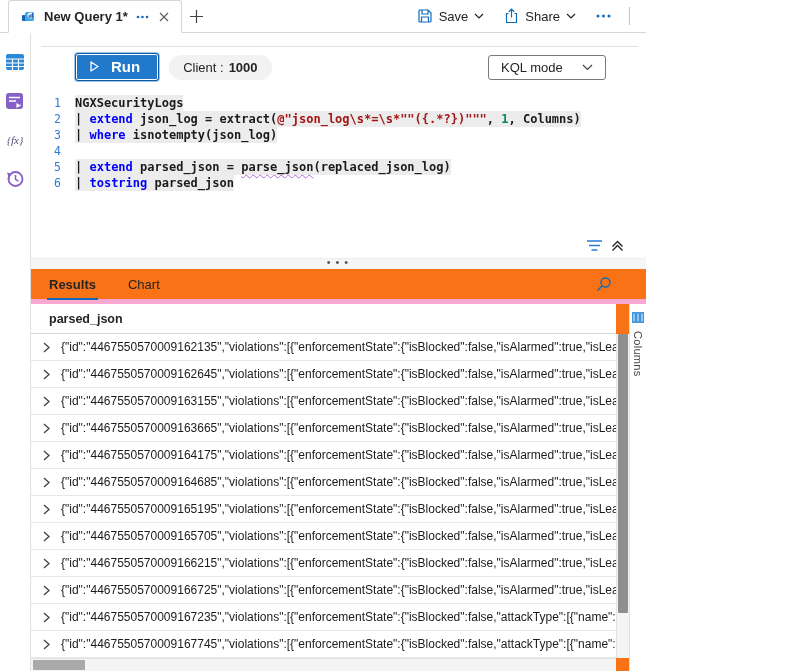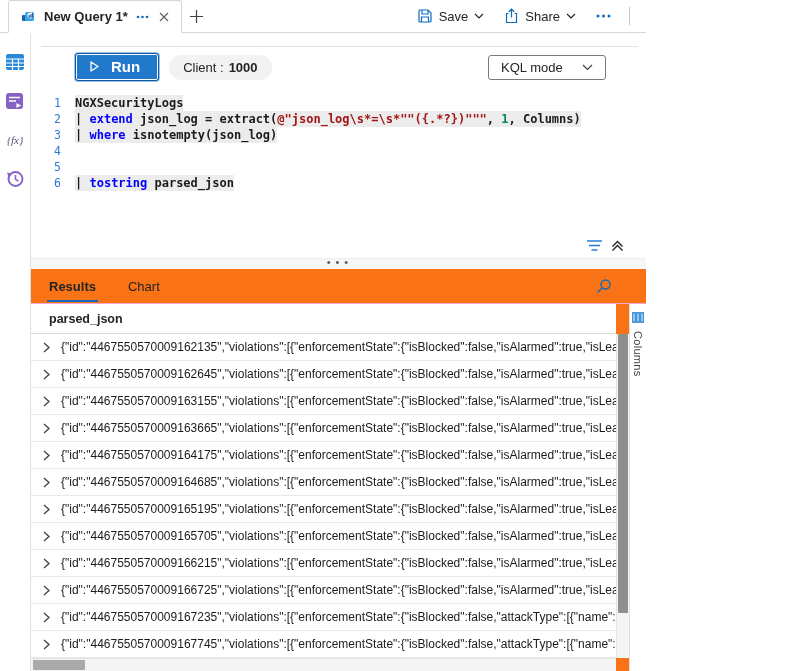--- a/index.html
+++ b/index.html
@@ -53,21 +53,21 @@
 
   .editor-foot { position:absolute; right:22px; bottom:6px; display:flex; align-items:center; gap:8px; }
   .foot-icon { cursor:pointer; display:flex; }
 
   
   .splitter { height:11px; background:#f6f6f6; border-top:1px solid #ededed; display:flex; align-items:center; justify-content:center; cursor:row-resize; }
   .grip { color:#555; font-size:11px; letter-spacing:2px; line-height:0; margin-top:-4px; }
 
   
   .results-panel { flex:1; display:flex; flex-direction:column; min-height:0; }
-  .results-tabs { height:35px; display:flex; align-items:center; padding-left:16px; position:relative; border-bottom:1px solid #f9a8d4; }
+  .results-tabs { height:35px; display:flex; align-items:center; padding-left:16px; position:relative; border-bottom:5px solid #f9a8d4; }
   .rtab { font-size:13px; padding:8px 2px 6px; margin-right:28px; cursor:pointer; color:#242424; border-bottom:2px solid transparent; }
   .rtab.active { font-weight:bold; border-bottom:2px solid #0f6cbd; }
   .search-btn { margin-left:auto; margin-right:34px; cursor:pointer; display:flex; }
 
   .results-body { flex:1; display:flex; min-height:0; }
   .grid-col { flex:1; min-width:0; display:flex; flex-direction:column; }
   .grid-header { height:30px; display:flex; align-items:center; padding-left:18px; font-size:12.5px; font-weight:bold;
                  border-bottom:1px solid #d9d9d9; background:#fff; cursor:pointer; }
   .rows { flex:1; overflow:hidden; }
   .grid-row { height:27px; display:flex; align-items:center; border-bottom:1px solid #e8e8e8; cursor:pointer; background:#fff; }
@@ -230,20 +230,21 @@
               </div>
               <div class="code-line">
                 <span class="ln">3</span>
                 <span class="code"><span class="tk-plain">| </span><span class="tk-kw">where</span><span class="tk-plain"> isnotempty(json_log)</span></span>
               </div>
               <div class="code-line">
                 <span class="ln">4</span>
               </div>
               <div class="code-line">
                 <span class="ln">5</span>
+                <span class="code"><span class="tk-plain">| </span><span class="tk-kw">extend</span><span class="tk-plain"> parsed_json = </span><span class="tk-warn">parse_json</span><span class="tk-plain">(replaced_json_log)</span></span>
               </div>
               <div class="code-line">
                 <span class="ln">6</span>
                 <span class="code"><span class="tk-plain">| </span><span class="tk-kw">tostring</span><span class="tk-plain"> parsed_json</span></span>
               </div>
             </div>
         </div>
 
         <div class="editor-foot">
           <span class="foot-icon">

